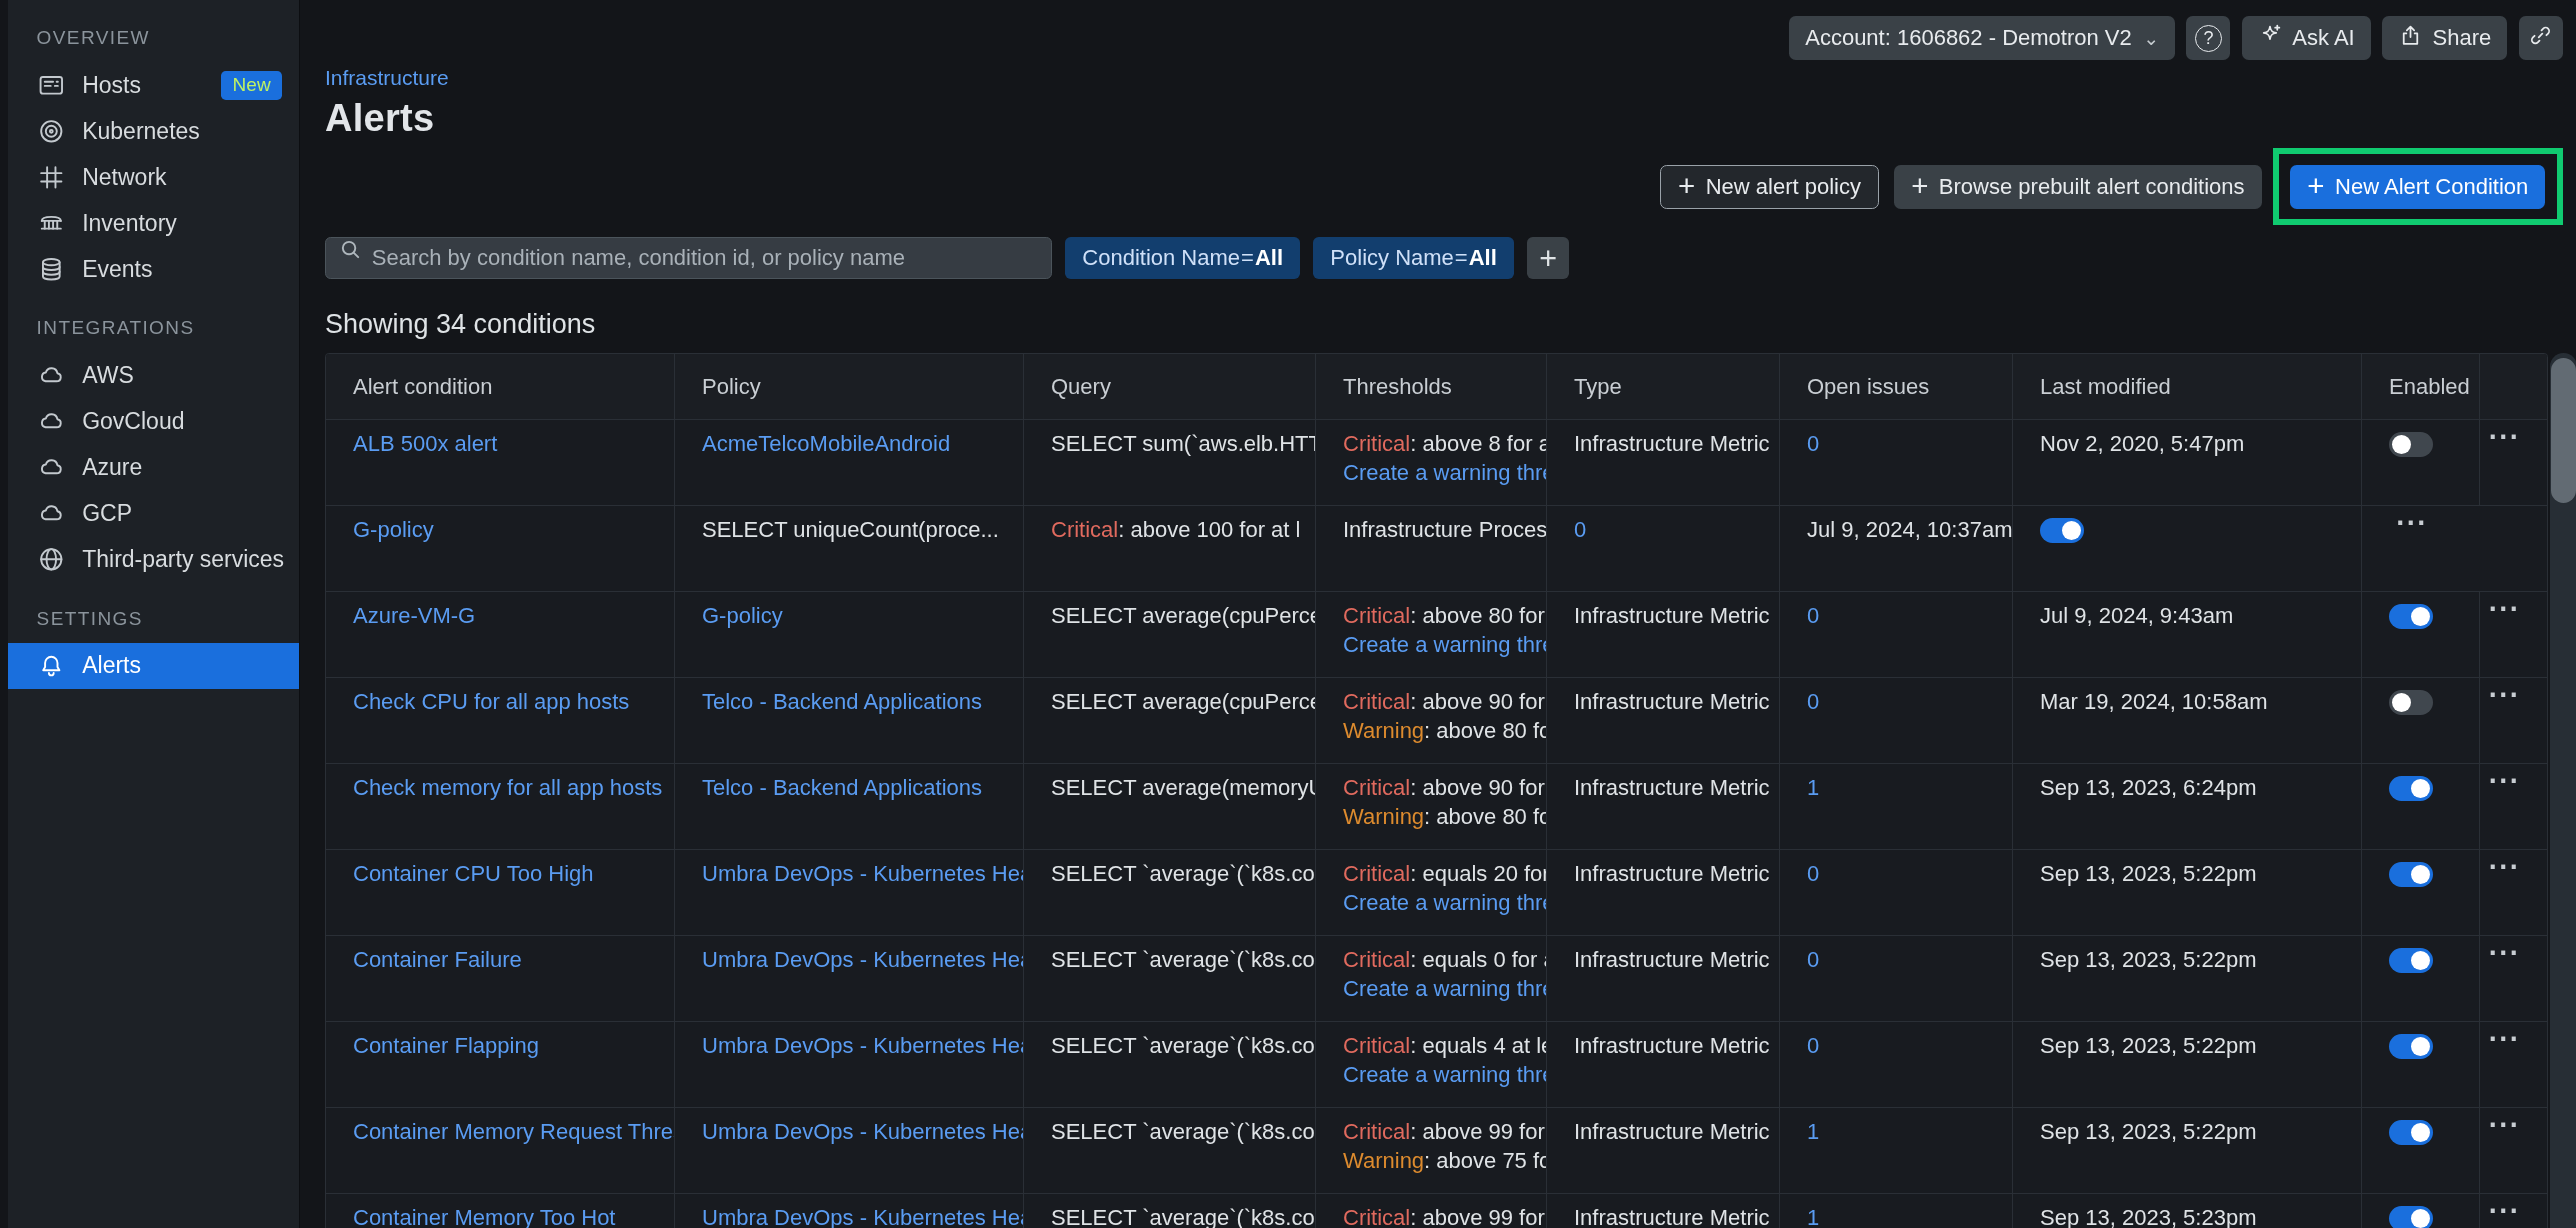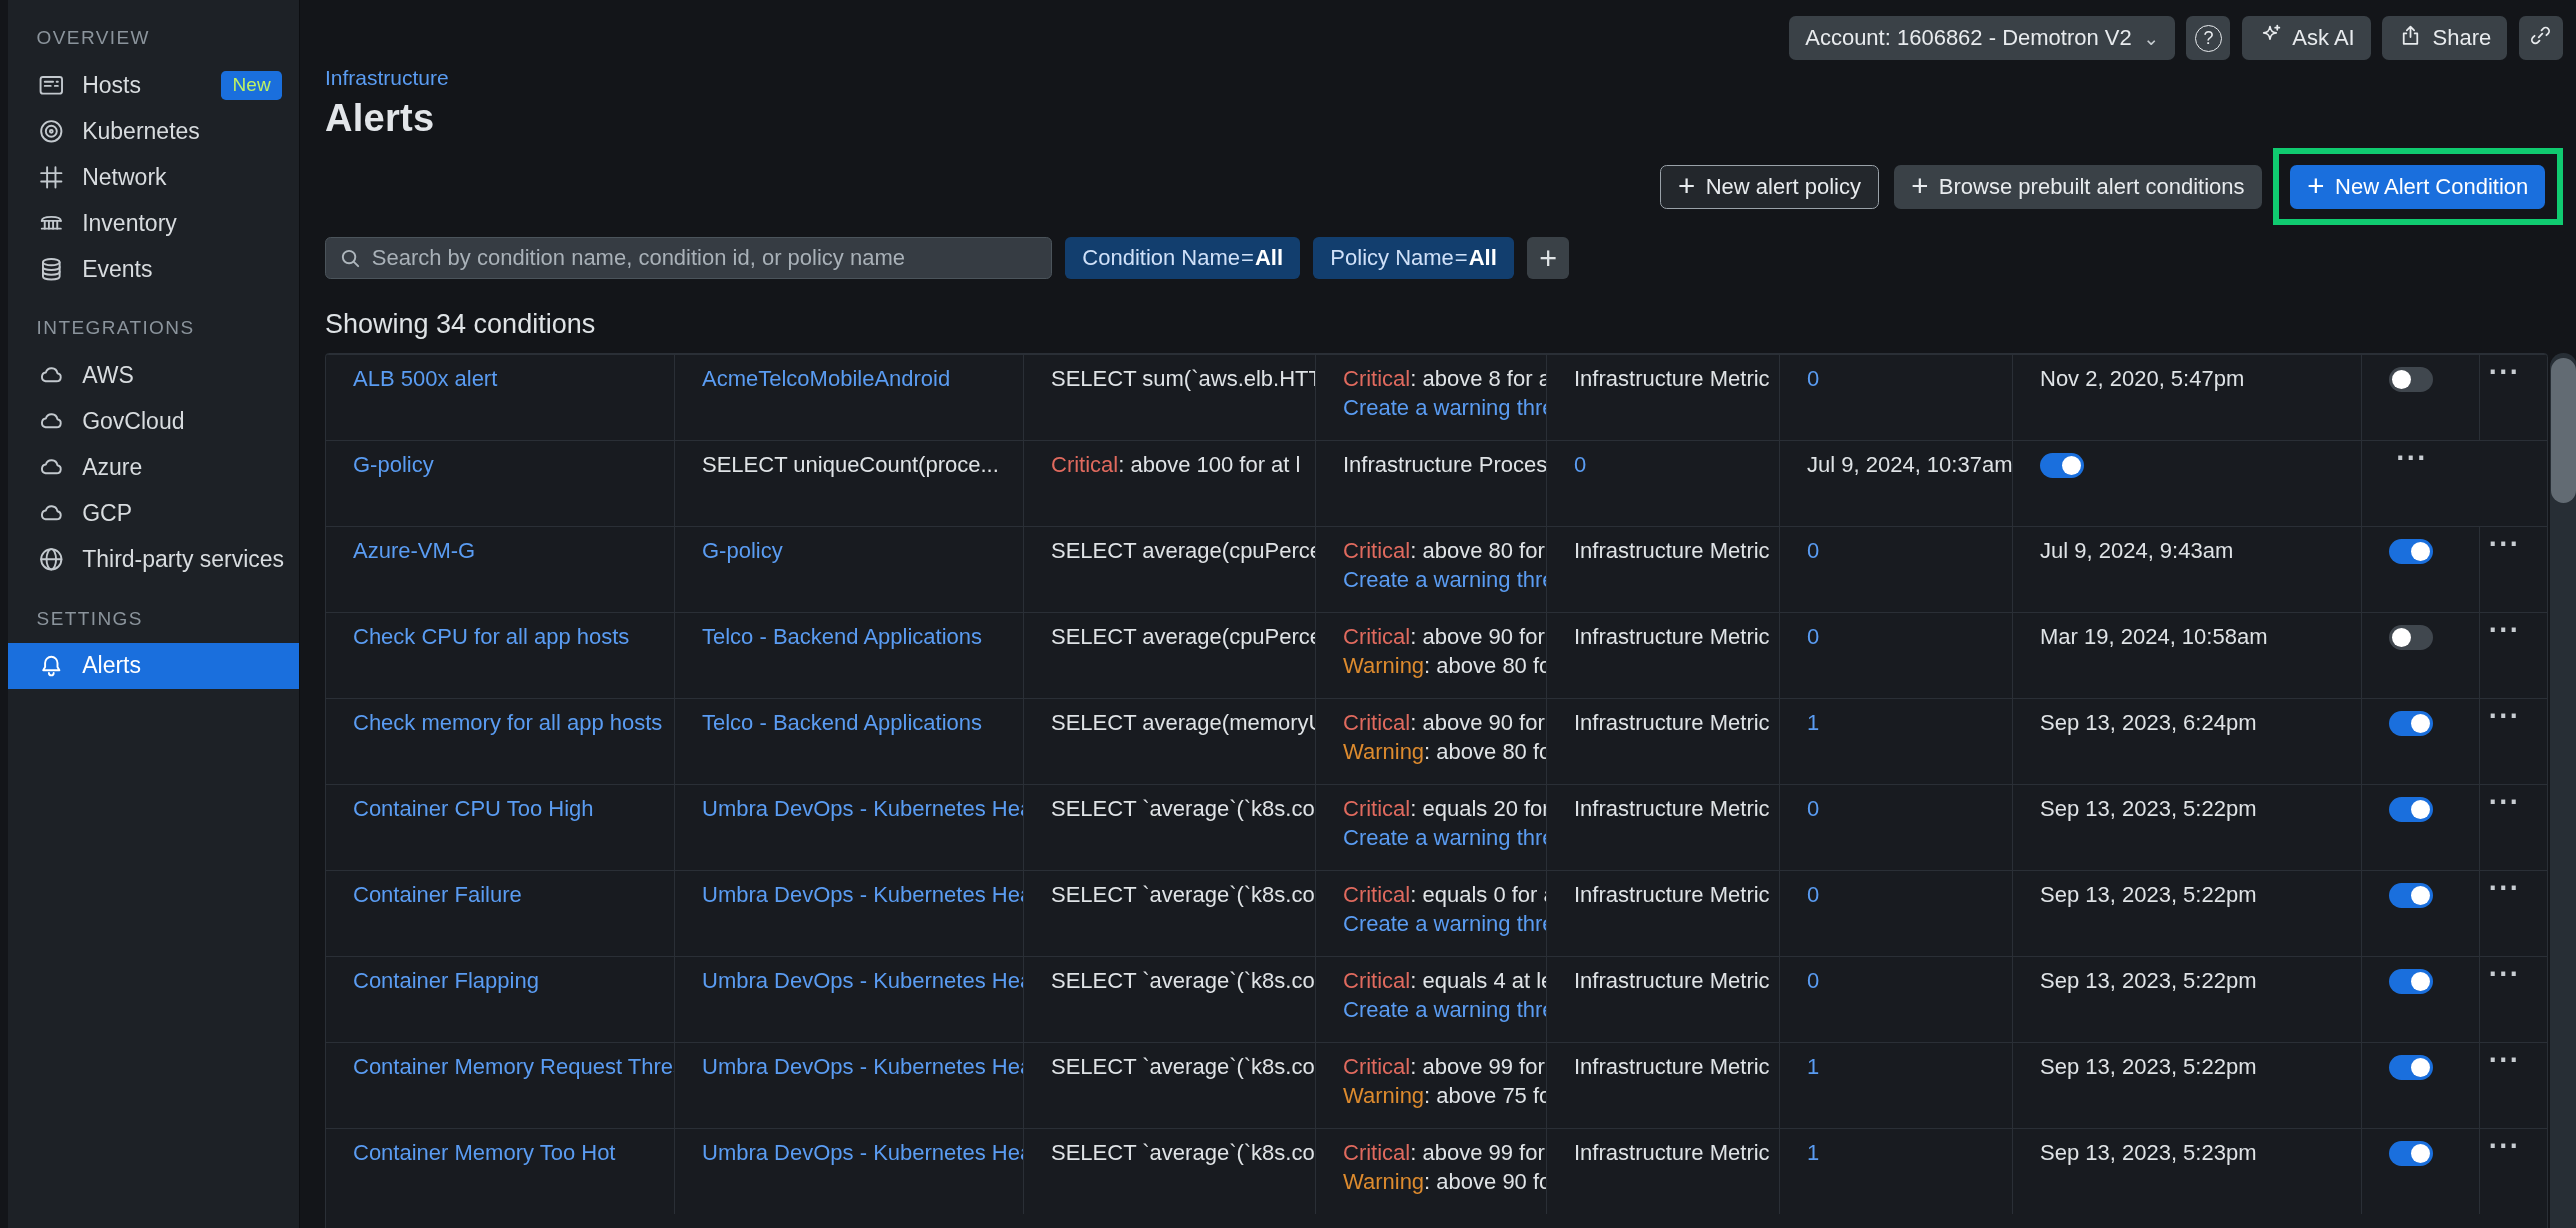--- a/index.html
+++ b/index.html
@@ -38,21 +38,21 @@
   h1{font-size:38px; font-weight:700; margin-top:7.6px; letter-spacing:0.3px;}
   .actions-row{display:flex; justify-content:flex-end; align-items:center; margin-top:5.7px; height:82px;}
   .btn{display:inline-flex; align-items:center; gap:10.5px; height:44px; border-radius:6.7px; font-size:22px; padding:0 17px; font-family:inherit; color:#e8ebee; cursor:pointer; white-space:nowrap;}
   .btn .plus{font-size:29.5px; font-weight:300; line-height:1; margin-top:-2.9px;}
   .btn.outline{background:#23272c; border:1.4px solid #9aa2a9; margin-right:15.2px;}
   .btn.gray{background:var(--graybtn); border:none;}
   .btn.blue{background:var(--blue); border:none; color:#fff;}
   .hl-box{border:6.7px solid var(--green); padding:10.5px 11.4px; margin-left:11.4px;}
 
   .filter-row{display:flex; align-items:center; margin-top:9.5px; gap:13.3px;}
-  .search{display:flex; align-items:center; width:727px; height:42px; background:#363c43; border:1px solid #4b545b; border-radius:5.7px; padding:0 13.3px; gap:9.5px;}
+  .search{display:flex; width:727px; height:42px; background:#363c43; border:1px solid #4b545b; border-radius:5.7px; padding:0 13.3px; gap:9.5px;}
   .search svg{width:23px; height:23px; stroke:#aeb6bc; fill:none; stroke-width:2; stroke-linecap:round;}
   .search input{flex:1; background:transparent; border:none; outline:none; color:var(--text); font-size:22px; font-family:inherit;}
   .search input::placeholder{color:#a9b1b8;}
   .chips{display:flex; gap:13.3px;}
   .chip{display:flex; align-items:center; gap:1px; height:42px; background:var(--chip); border-radius:5.7px; padding:0 17px; font-size:22px; color:var(--chiptext); cursor:pointer;}
   .chip .chip-val{color:#fff; font-weight:700;}
   .plus-btn{width:42px; height:42px; background:var(--graybtn); border:none; border-radius:5.7px; color:#dfe3e6; font-size:30.5px; font-weight:300; line-height:1; cursor:pointer; font-family:inherit;}
   .summary{margin-top:30px; font-size:27px; color:#dfe3e6;}
 
   
@@ -269,20 +269,31 @@
               <span class="chip-val">All</span>
             </div>
           </div>
         <button class="plus-btn">+</button>
       </div>
 
       <div class="summary">Showing 34 conditions</div>
 
       <div class="table-wrap">
         <div class="table">
+          <div class="thead">
+              <div class="cell">Alert condition</div>
+              <div class="cell">Policy</div>
+              <div class="cell">Query</div>
+              <div class="cell">Thresholds</div>
+              <div class="cell">Type</div>
+              <div class="cell">Open issues</div>
+              <div class="cell">Last modified</div>
+              <div class="cell">Enabled</div>
+              <div class="cell"></div>
+            </div>
           <div>
   <div class="trow">
     <div class="cell"><span class="link">ALB 500x alert</span></div>
     <div class="cell"><span class="link">AcmeTelcoMobileAndroid</span></div>
     <div class="cell query">SELECT sum(`aws.elb.HTTP...</div>
     <div class="cell thresholds">
       <div class="thr-line"><span class="crit">Critical</span><span class="thr-text">: above 8 for at lea</span></div>
       <div class="thr-line"><span class="link">Create a warning threshol</span></div>
     </div>
     <div class="cell">Infrastructure Metric</div>

